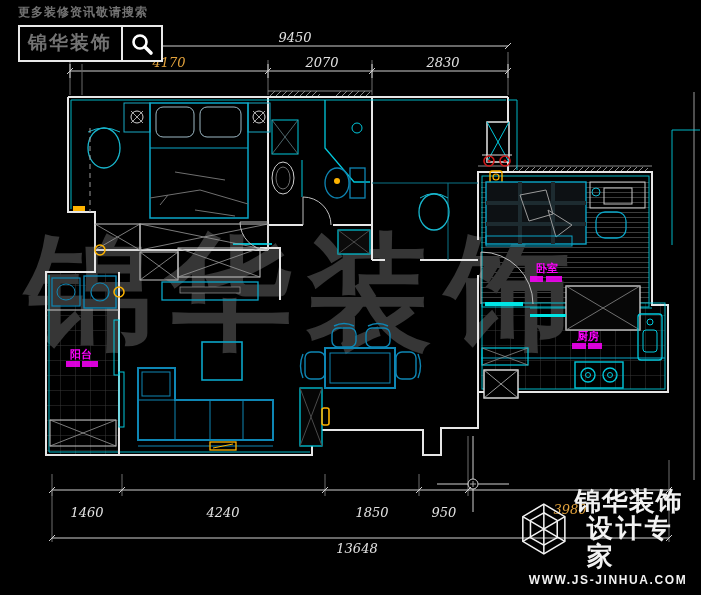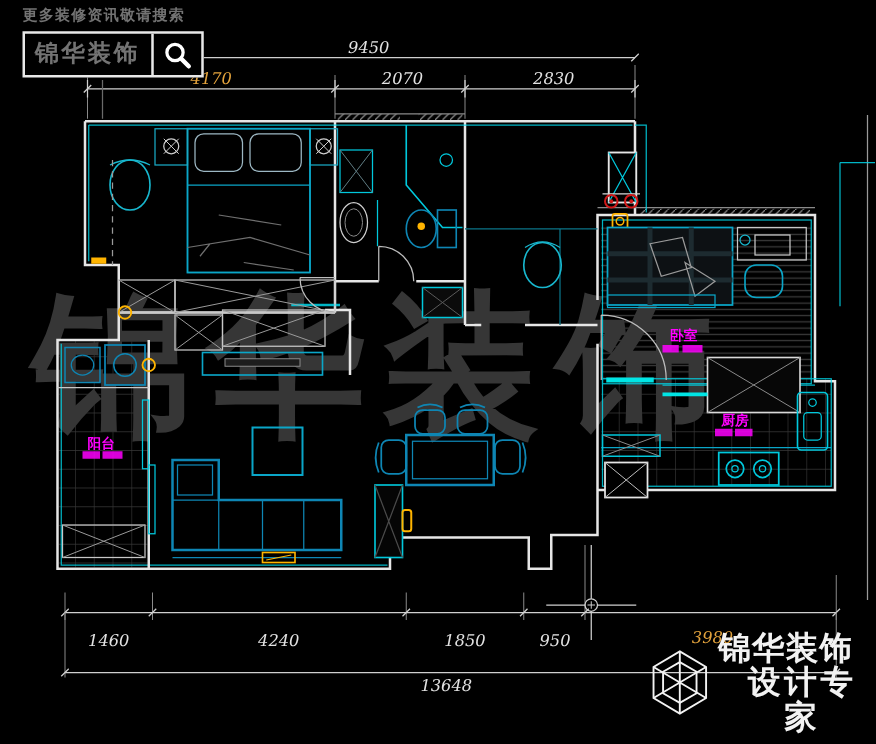--- a/index.html
+++ b/index.html
@@ -12,21 +12,21 @@
   .logobox{margin-top:4px;display:flex;align-items:stretch;border:2px solid #e8e8e8;
            width:max-content;background:#000;}
   .logotext{font-size:19px;font-weight:bold;letter-spacing:2px;padding:3px 9px 4px 8px;
             border-right:2px solid #e8e8e8;}
   .magwrap{display:flex;align-items:center;justify-content:center;padding:2px 7px;}
   
   .flogo{position:absolute;right:4px;bottom:8px;width:178px;color:#f2f2f2;}
   .frow{display:flex;align-items:center;}
   .ftxt{margin-left:6px;}
   .fbrand{font-size:26px;font-weight:bold;letter-spacing:1px;line-height:1.05;}
-  .ftag{font-size:26px;font-weight:bold;letter-spacing:3px;line-height:1.05;margin-left:12px;text-align:center;}
+  .ftag{font-size:26px;font-weight:bold;letter-spacing:3px;line-height:1.05;margin-left:12px;}
   .furl{font-size:12px;font-weight:bold;letter-spacing:1.6px;margin-top:3px;text-align:center;
         white-space:nowrap;}
   .dimtxt{font-family:"DejaVu Serif","Liberation Serif",serif;font-style:italic;
           font-size:13px;fill:#e2e2e2;}
   .dimorange{fill:#e2a23c;}
   .mlabel{font-size:11px;font-weight:bold;fill:#ff00ff;}
   .wm{font-size:126px;font-weight:bold;fill:#363636;letter-spacing:14px;}
 </style>
 </head>
 <body>
@@ -298,15 +298,16 @@
         <polygon points="26,3 48,16 48,42 26,55 4,42 4,16"></polygon>
         <polygon points="26,12 40,20 40,38 26,46 12,38 12,20"></polygon>
         <path d="M26,3 V55 M4,16 L48,42 M48,16 L4,42"></path>
       </g>
     </svg>
     <div class="ftxt">
       <div class="fbrand">锦华装饰</div>
       <div class="ftag">设计专家</div>
     </div>
   </div>
+  <div class="furl">WWW.JS-JINHUA.COM</div>
 </div>
 
 </div>
 
 </body></html>

